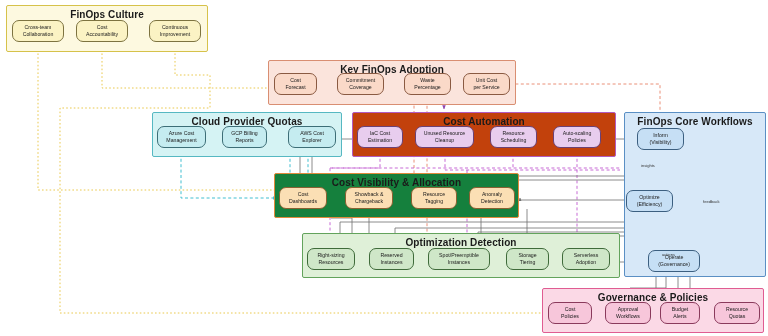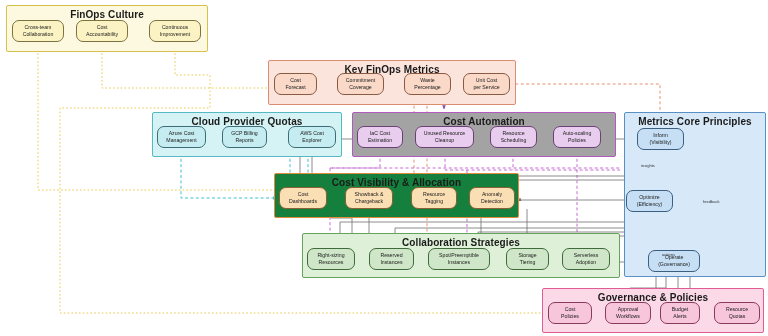--- a/index.html
+++ b/index.html
@@ -126,21 +126,21 @@
       </div>
       <div class="node" style="left: 76px; top: 20px; width: 52px; height: 22px; background: rgb(251, 243, 196); border-color: rgb(125, 115, 64);">
         <span>Cost
 Accountability</span>
       </div>
       <div class="node" style="left: 149px; top: 20px; width: 52px; height: 22px; background: rgb(251, 243, 196); border-color: rgb(125, 115, 64);">
         <span>Continuous
 Improvement</span>
       </div>
       <div class="cluster" style="left: 268px; top: 60px; width: 248px; height: 45px; background: rgb(251, 228, 220); border-color: rgb(217, 142, 114);">
-        <div class="cluster-title">Key FinOps Metrics</div>
+        <div class="cluster-title">Key FinOps Adoption</div>
       </div>
       <div class="node" style="left: 274px; top: 73px; width: 43px; height: 22px; background: rgb(250, 217, 200); border-color: rgb(138, 90, 66);">
         <span>Cost
 Forecast</span>
       </div>
       <div class="node" style="left: 337px; top: 73px; width: 47px; height: 22px; background: rgb(250, 217, 200); border-color: rgb(138, 90, 66);">
         <span>Commitment
 Coverage</span>
       </div>
       <div class="node" style="left: 404px; top: 73px; width: 47px; height: 22px; background: rgb(250, 217, 200); border-color: rgb(138, 90, 66);">
@@ -159,41 +159,41 @@
 Management</span>
       </div>
       <div class="node" style="left: 222px; top: 126px; width: 45px; height: 22px; background: rgb(197, 236, 240); border-color: rgb(61, 110, 119);">
         <span>GCP Billing
 Reports</span>
       </div>
       <div class="node" style="left: 288px; top: 126px; width: 48px; height: 22px; background: rgb(197, 236, 240); border-color: rgb(61, 110, 119);">
         <span>AWS Cost
 Explorer</span>
       </div>
-      <div class="cluster" style="left: 352px; top: 112px; width: 264px; height: 45px; background: #a3a3a3; border-color: rgb(177, 91, 192);">
+      <div class="cluster" style="left: 352px; top: 112px; width: 264px; height: 45px; background: #c2410c; border-color: rgb(177, 91, 192);">
         <div class="cluster-title">Cost Automation</div>
       </div>
       <div class="node" style="left: 357px; top: 126px; width: 46px; height: 22px; background: rgb(232, 205, 238); border-color: rgb(107, 65, 117);">
         <span>IaC Cost
 Estimation</span>
       </div>
       <div class="node" style="left: 415px; top: 126px; width: 59px; height: 22px; background: rgb(232, 205, 238); border-color: rgb(107, 65, 117);">
         <span>Unused Resource
 Cleanup</span>
       </div>
       <div class="node" style="left: 490px; top: 126px; width: 47px; height: 22px; background: rgb(232, 205, 238); border-color: rgb(107, 65, 117);">
         <span>Resource
 Scheduling</span>
       </div>
       <div class="node" style="left: 553px; top: 126px; width: 48px; height: 22px; background: rgb(232, 205, 238); border-color: rgb(107, 65, 117);">
         <span>Auto-scaling
 Policies</span>
       </div>
       <div class="cluster" style="left: 624px; top: 112px; width: 142px; height: 165px; background: rgb(215, 232, 248); border-color: rgb(90, 143, 196);">
-        <div class="cluster-title">Metrics Core Principles</div>
+        <div class="cluster-title">FinOps Core Workflows</div>
       </div>
       <div class="node" style="left: 637px; top: 128px; width: 47px; height: 22px; background: rgb(198, 223, 245); border-color: rgb(60, 95, 128);">
         <span>Inform
 (Visibility)</span>
       </div>
       <div class="node" style="left: 626px; top: 190px; width: 47px; height: 22px; background: rgb(198, 223, 245); border-color: rgb(60, 95, 128);">
         <span>Optimize
 (Efficiency)</span>
       </div>
       <div class="node" style="left: 648px; top: 250px; width: 52px; height: 22px; background: rgb(198, 223, 245); border-color: rgb(60, 95, 128);">
@@ -213,21 +213,21 @@
       </div>
       <div class="node" style="left: 411px; top: 187px; width: 46px; height: 22px; background: rgb(251, 223, 180); border-color: rgb(138, 97, 50);">
         <span>Resource
 Tagging</span>
       </div>
       <div class="node" style="left: 469px; top: 187px; width: 46px; height: 22px; background: rgb(251, 223, 180); border-color: rgb(138, 97, 50);">
         <span>Anomaly
 Detection</span>
       </div>
       <div class="cluster" style="left: 302px; top: 233px; width: 318px; height: 45px; background: rgb(223, 240, 216); border-color: rgb(99, 163, 92);">
-        <div class="cluster-title">Collaboration Strategies</div>
+        <div class="cluster-title">Optimization Detection</div>
       </div>
       <div class="node" style="left: 307px; top: 248px; width: 48px; height: 22px; background: rgb(207, 231, 200); border-color: rgb(63, 107, 58);">
         <span>Right-sizing
 Resources</span>
       </div>
       <div class="node" style="left: 369px; top: 248px; width: 45px; height: 22px; background: rgb(207, 231, 200); border-color: rgb(63, 107, 58);">
         <span>Reserved
 Instances</span>
       </div>
       <div class="node" style="left: 428px; top: 248px; width: 62px; height: 22px; background: rgb(207, 231, 200); border-color: rgb(63, 107, 58);">

